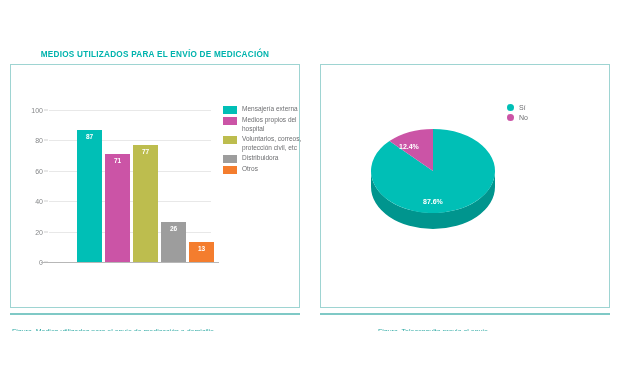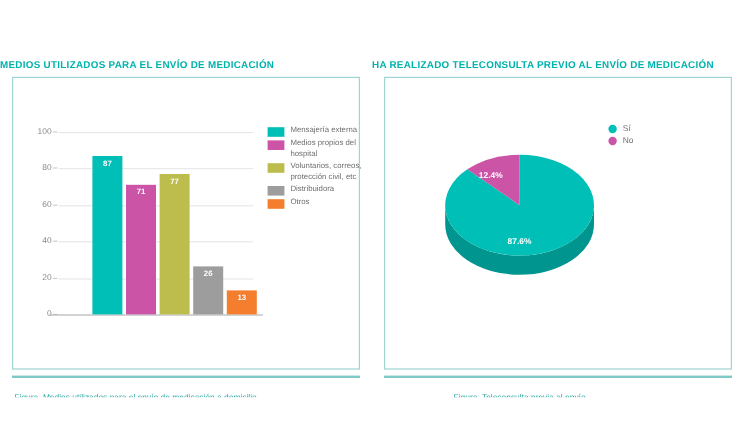--- a/index.html
+++ b/index.html
@@ -22,21 +22,21 @@
     height: 368px;
   }
   .panel-wrap.left  { left: 0;   width: 310px; }
   .panel-wrap.right { left: 310px; width: 310px; }
 
   .chart-title {
     position: absolute;
     top: 50px;
     left: 0;
     width: 100%;
-    text-align: left;
+    text-align: center;
     font-size: 8.2px;
     font-weight: bold;
     letter-spacing: 0.25px;
     color: #00b3ad;
     white-space: nowrap;
   }
 
   .panel {
     position: absolute;
     top: 64px;
@@ -270,21 +270,20 @@
           <span class="swatch" style="background: rgb(244, 125, 46);"></span>
           <span class="legend-text">Otros</span>
         </div>
       </div>
 
   </div>
 </div>
 
 <div class="panel-wrap right">
 
-  <div class="chart-title">HA REALIZADO TELECONSULTA PREVIO AL ENVÍO DE MEDICACIÓN</div>
 
   <div class="panel">
 
     <div class="pie-stage">
       <svg class="pie-svg" id="pie-svg" width="145" height="130" viewBox="0 0 145 130">
           <g>
             <path d="M134,60 A62,42 0 0 1 10,60.00000000000001 L10,76 A62,42 0 0 0 134,76 Z" fill="rgb(0,149,142)"></path>
           </g>
           <path d="M72,60 L72,18 A62,42 0 1 1 28.435701872471306,30.115501557210045 Z" fill="#00bfb6"></path>
           <path d="M72,60 L28.435701872471306,30.115501557210045 A62,42 0 0 1 71.99999999999993,18 Z" fill="#cb54a6"></path>

